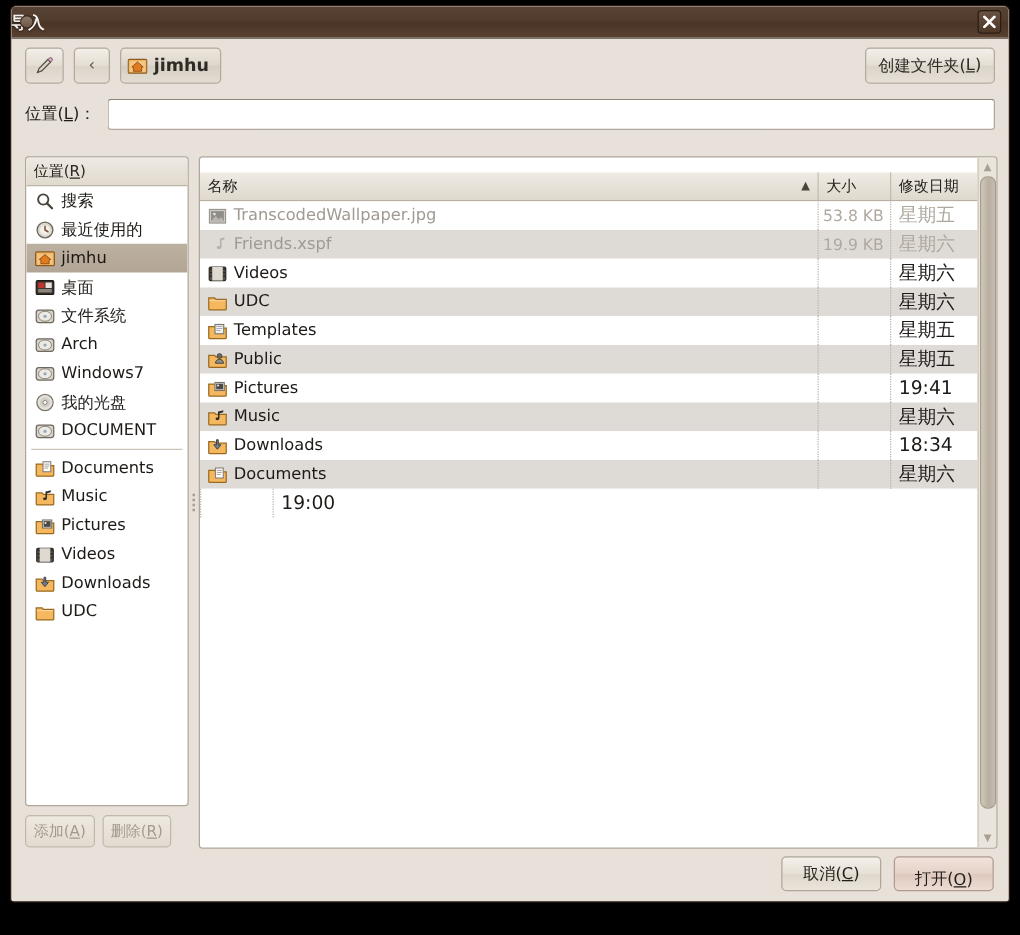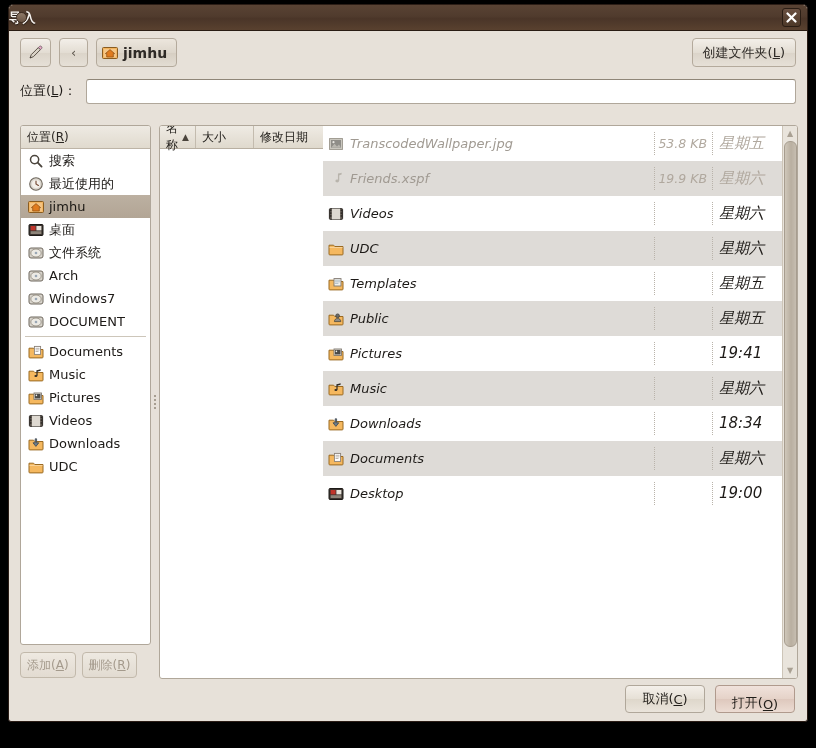--- a/index.html
+++ b/index.html
@@ -195,21 +195,21 @@
 
   
   #filepane {
     flex: 1;
     border: 1px solid #b0a79a;
     border-radius: 3px;
     background: #ffffff;
     display: flex;
     overflow: hidden;
   }
-  #listwrap { flex: 1; display: flex; flex-direction: row; min-width: 0; }
+  #listwrap { flex: 1; display: flex; flex-direction: column; min-width: 0; margin-top: 12px; }
 
   .lhead {
     height: 23px;
     display: flex;
     background: linear-gradient(to bottom, #efebe4, #dfd9cd);
     border-bottom: 1px solid #b8af a1;
     border-bottom: 1px solid #b8afa1;
     flex: 0 0 23px;
   }
   .lhead .hc {
@@ -220,27 +220,26 @@
     position: relative;
   }
   .lhead .hc + .hc { border-left: 1px solid #c3bbae; }
   .hc-name { flex: 1; min-width: 0; justify-content: space-between; }
   .hc-size { width: 58px; justify-content: flex-start; }
   .hc-date { width: 70px; justify-content: flex-start; }
   .sortarrow { font-size: 9px; color: #4a443c; margin-left: 4px; }
 
   .rows { flex: 1; overflow: hidden; }
   .row {
-    height: 35px;
+    height: 23px;
     display: flex;
     align-items: center;
     font-size: 13px;
     color: #1d1a17;
     cursor: default;
-    font-style: italic;
   }
   .row.odd { background: #ffffff; }
   .row.even { background: #dedbd7; }
   .row.dim { color: #a09a92; }
   .c-name {
     flex: 1; min-width: 0;
     display: flex; align-items: center;
     padding-left: 5px;
     overflow: hidden; white-space: nowrap;
   }
@@ -434,20 +433,30 @@
             </div>
             <div class="place">
               <span class="ico">
                 <svg width="16" height="16" viewBox="0 0 16 16">
                   <rect x="1" y="3" width="14" height="10" rx="2" fill="#d7d3cb" stroke="#6f685e" stroke-width="1"></rect>
                   <ellipse cx="8" cy="8" rx="5.2" ry="4" fill="#eceae4" stroke="#8e867a" stroke-width=".8"></ellipse>
                   <circle cx="8" cy="8" r="1.3" fill="#9aa7b5"></circle>
                 </svg>
               </span>
               <span>Windows7</span>
+            </div>
+            <div class="place">
+              <span class="ico">
+                <svg width="16" height="16" viewBox="0 0 16 16">
+                  <circle cx="8" cy="8" r="6.5" fill="#e4e2dc" stroke="#7d766b" stroke-width="1"></circle>
+                  <circle cx="8" cy="8" r="4" fill="#c9c6bf" opacity=".7"></circle>
+                  <circle cx="8" cy="8" r="1.6" fill="#ffffff" stroke="#8b8377" stroke-width=".8"></circle>
+                </svg>
+              </span>
+              <span>我的光盘</span>
             </div>
             <div class="place">
               <span class="ico">
                 <svg width="16" height="16" viewBox="0 0 16 16">
                   <rect x="1" y="3" width="14" height="10" rx="2" fill="#d7d3cb" stroke="#6f685e" stroke-width="1"></rect>
                   <ellipse cx="8" cy="8" rx="5.2" ry="4" fill="#eceae4" stroke="#8e867a" stroke-width=".8"></ellipse>
                   <circle cx="8" cy="8" r="1.3" fill="#9aa7b5"></circle>
                 </svg>
               </span>
               <span>DOCUMENT</span>
@@ -702,31 +711,20 @@
                     <rect x="6.4" y="2.4" width="6.2" height="8" fill="#ffffff" stroke="#8a8178" stroke-width=".9"></rect>
                     <path d="M7.5 4.3 h4 M7.5 5.9 h4 M7.5 7.5 h3" stroke="#a9a197" stroke-width=".8"></path>
                   </svg>
                 </span>
                 <span>Documents</span>
               </div>
               <div class="c-size"></div>
               <div class="c-date">星期六</div>
             </div>
             <div class="row odd">
-              <div class="c-name">
-                <span class="ico">
-                  <svg width="16" height="16" viewBox="0 0 16 16">
-                    <rect x="1" y="2.5" width="14" height="11" rx="1" fill="#3b3430" stroke="#1d1a17" stroke-width="1"></rect>
-                    <rect x="2.6" y="4" width="5" height="4.4" fill="#c0352b"></rect>
-                    <rect x="8.4" y="4" width="5" height="4.4" fill="#e9e4dc"></rect>
-                    <rect x="2.6" y="9.2" width="10.8" height="2.8" fill="#8d8479"></rect>
-                  </svg>
-                </span>
-                <span>Desktop</span>
-              </div>
               <div class="c-size"></div>
               <div class="c-date">19:00</div>
             </div>
           </div>
       </div>
       <div id="vscroll">
         <div class="sb-arrow">▲</div>
         <div class="sb-track">
           <div class="sb-thumb" style="height: 97%;"></div>
         </div>

